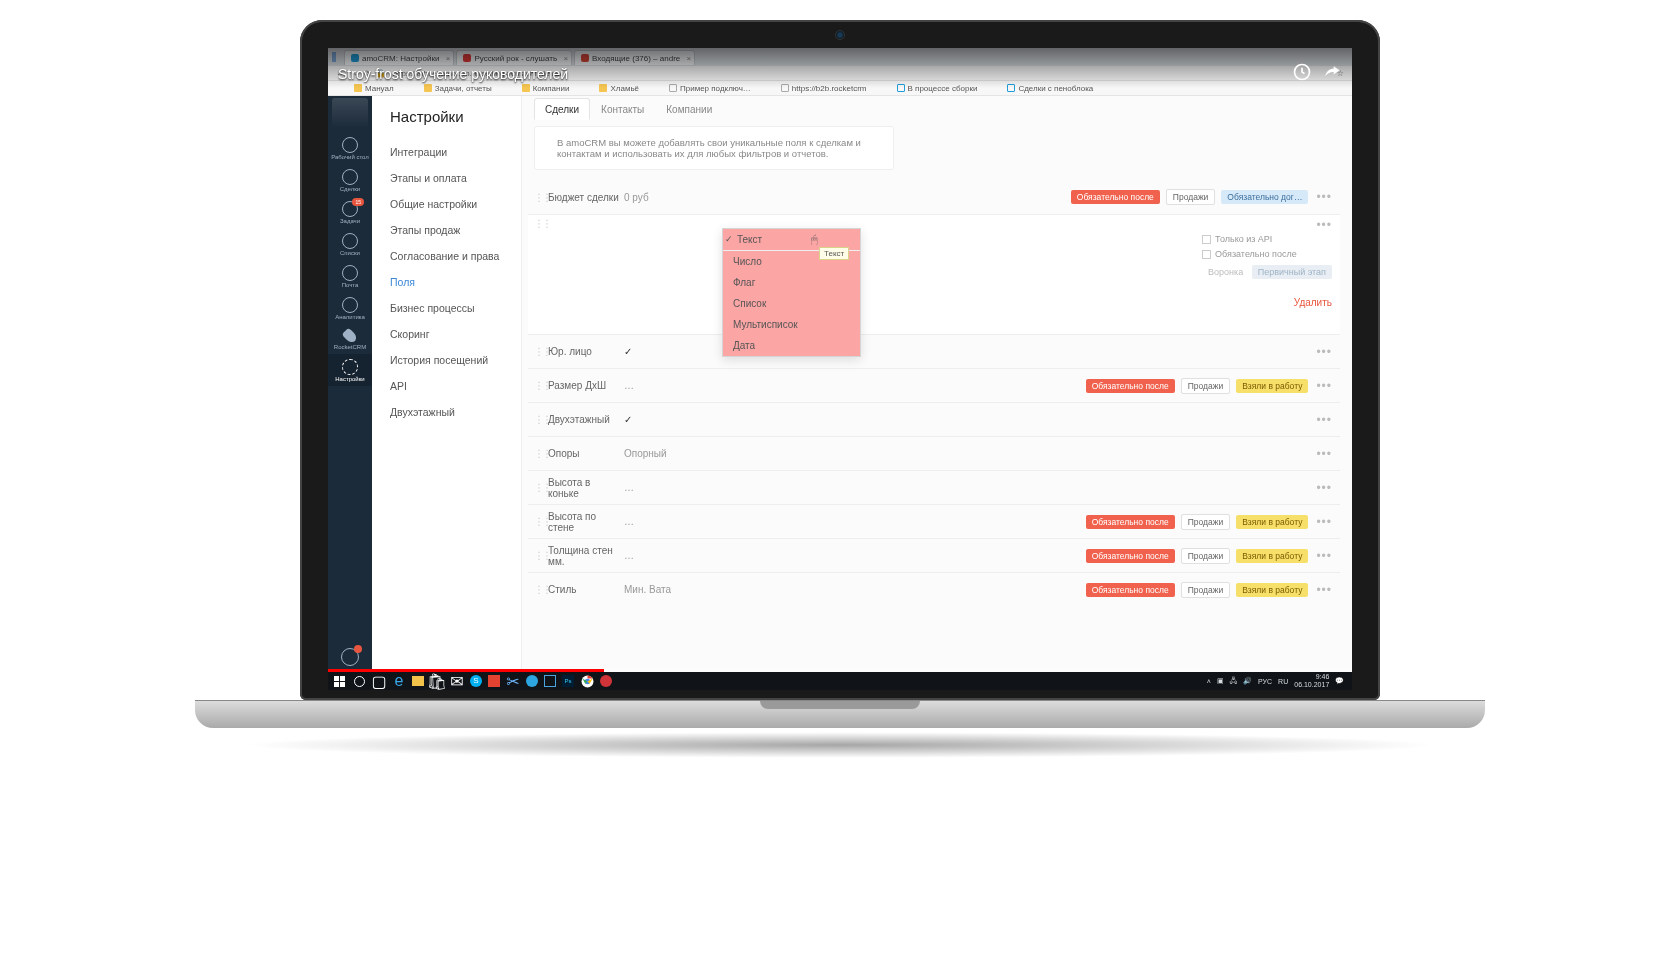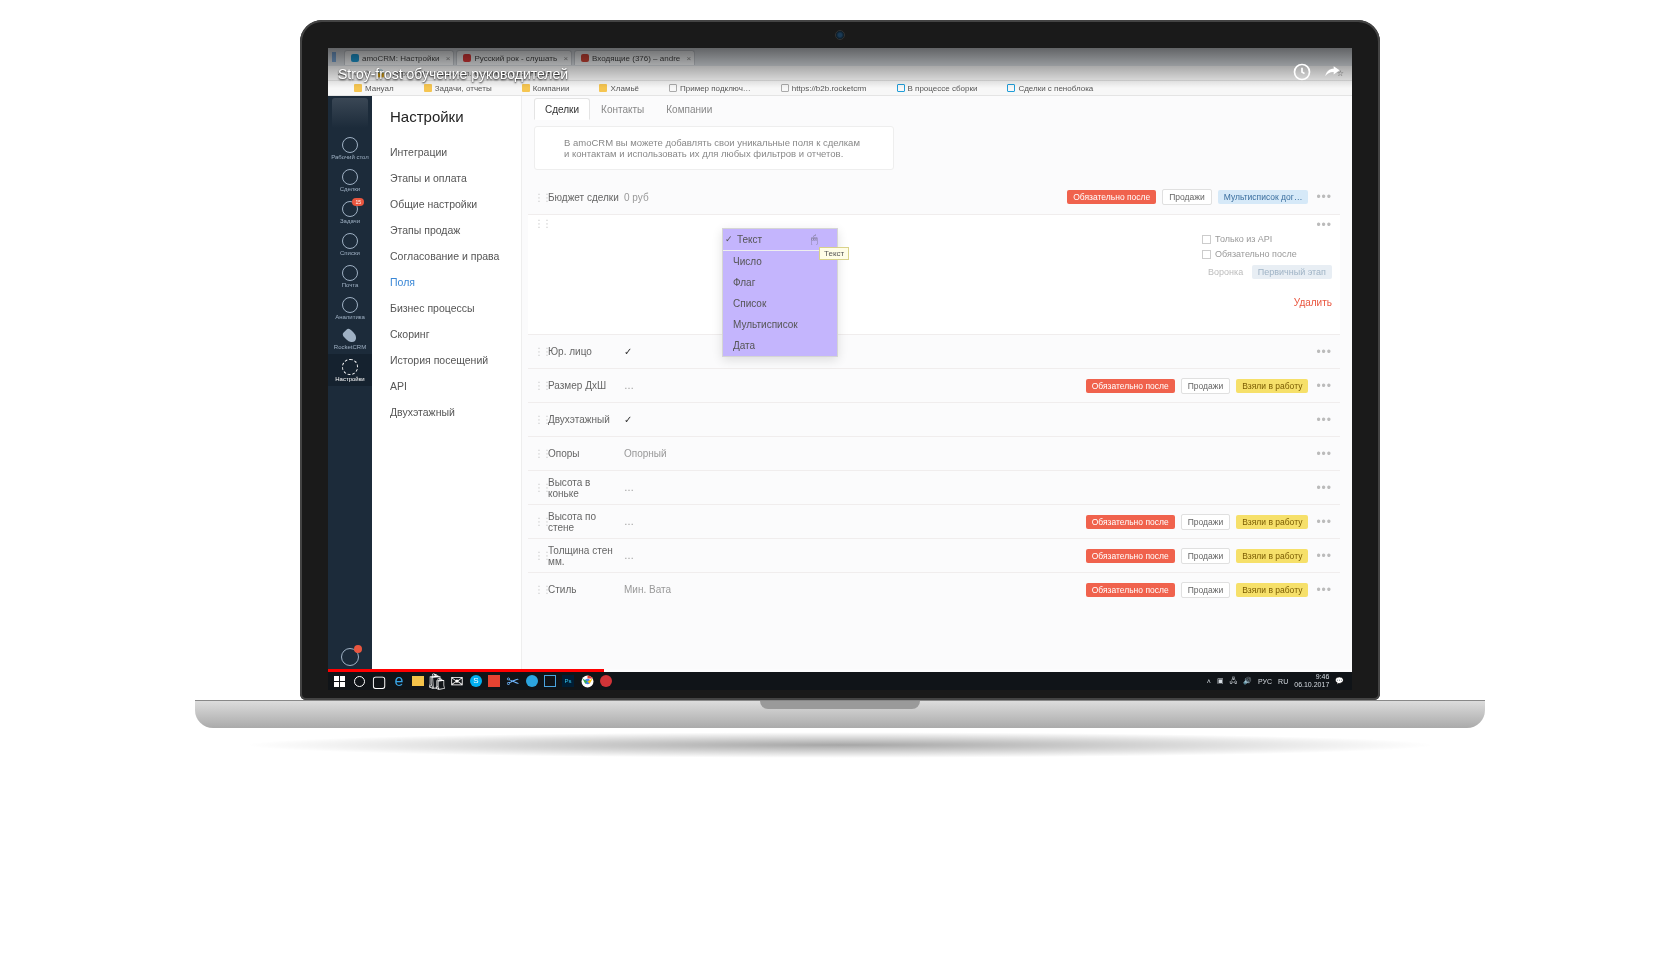--- a/index.html
+++ b/index.html
@@ -50,37 +50,37 @@
 
   .subnav { width:150px; background:#fff; border-right:1px solid #eee; padding:12px 0 0 18px;}
   .subnav h2{ font-size:15px; font-weight:400; color:#222; margin-bottom:14px;}
   .subnav a{ display:block; font-size:10.5px; color:#555; text-decoration:none; padding:7px 0;}
   .subnav a.active{ color:#3a87d6; font-weight:500;}
 
   .content { flex:1; background:#fbfbfc; padding:0 12px 0 6px; overflow:hidden; position:relative;}
   .ctabs { display:flex; gap:0; padding:2px 0 0 6px; font-size:10px; color:#888;}
   .ctab { padding:5px 10px 4px; border:1px solid transparent; border-radius:3px 3px 0 0;}
   .ctab.active{ color:#333; background:#fff; border-color:#e4e4e4; border-bottom-color:#fff;}
-  .intro { margin:6px 6px 10px; padding:10px 29px; background:#fff; border:1px solid #eee; border-radius:3px; font-size:9.5px; color:#888; max-width:360px;}
+  .intro { margin:6px 6px 10px; padding:10px 22px; background:#fff; border:1px solid #eee; border-radius:3px; font-size:9.5px; color:#888; max-width:360px;}
 
   .field-row{ display:flex; align-items:center; min-height:34px; border-top:1px solid #f0eded; padding:3px 6px; font-size:10px; color:#666; position:relative;}
   .field-row:first-of-type{ border-top:none;}
   .drag{ width:10px; color:#ccc; font-size:10px; letter-spacing:-2px;}
   .fname{ width:80px; padding-left:4px;}
   .fval{ width:90px; color:#999;}
   .check{ color:#333;}
   .row-right{ margin-left:auto; display:flex; align-items:center; gap:6px;}
   .tag{ font-size:8.5px; padding:2px 6px; border-radius:2px; white-space:nowrap;}
   .tag.red{ background:#f0624d; color:#fff;}
   .tag.white{ background:#fff; border:1px solid #e0e0e0; color:#666;}
   .tag.yellow{ background:#f6e06a; color:#7a5b00;}
   .tag.blue{ background:#d6e9f8; color:#3a6e9e;}
   .more{ color:#bbb; font-size:12px; letter-spacing:1px; padding:0 2px;}
 
-  .dropdown{ position:absolute; left:200px; top:132px; width:116px; background:#c4b5fd; border:1px solid #d5d5d5; box-shadow:0 3px 10px rgba(0,0,0,.12); font-size:10px; color:#555; z-index:20;}
+  .dropdown{ position:absolute; left:200px; top:132px; width:139px; background:#fca5a5; border:1px solid #d5d5d5; box-shadow:0 3px 10px rgba(0,0,0,.12); font-size:10px; color:#555; z-index:20;}
   .dropdown .opt{ padding:5px 10px; position:relative;}
   .dropdown .opt.sel::before{ content:"✓"; position:absolute; left:2px; font-size:9px;}
   .dropdown .opt.sel{ padding-left:14px; border-bottom:1px solid #eee;}
   .dd-tip{ position:absolute; left:96px; top:18px; background:#fffde7; border:1px solid #d9d28a; font-size:8px; padding:1px 4px; color:#555;}
   .dd-cursor{ position:absolute; left:88px; top:4px; font-size:11px;}
 
   .side-opts{ position:absolute; right:20px; top:138px; font-size:9px; color:#999; text-align:left;}
   .side-opts .chk{ width:9px; height:9px; border:1px solid #ccc; display:inline-block; vertical-align:middle; margin-right:4px;}
   .side-opts .line{ margin-bottom:5px;}
   .side-opts .pipe{ margin-top:6px;}
@@ -249,21 +249,21 @@
           <div class="intro">В amoCRM вы можете добавлять свои уникальные поля к сделкам и контактам и использовать их для любых фильтров и отчетов.</div>
 
           <div id="fields">
               <div class="field-row">
                 <span class="drag">⋮⋮</span>
                 <span class="fname">Бюджет сделки</span>
                 <span class="fval ">0 руб</span>
                 <span class="row-right">
                   <span class="tag red">Обязательно после</span>
                   <span class="tag white">Продажи</span>
-                  <span class="tag blue">Мультисписок дог…</span>
+                  <span class="tag blue">Обязательно дог…</span>
                   <span class="more">•••</span>
                 </span>
               </div>
               <div class="field-row" style="height: 120px; align-items: flex-start; background: rgb(255, 255, 255);">
                 <span class="drag">⋮⋮</span>
                 <span class="fname"></span>
                 <span class="fval "></span>
                 <span class="row-right">
                   <span class="more">•••</span>
                 </span>

